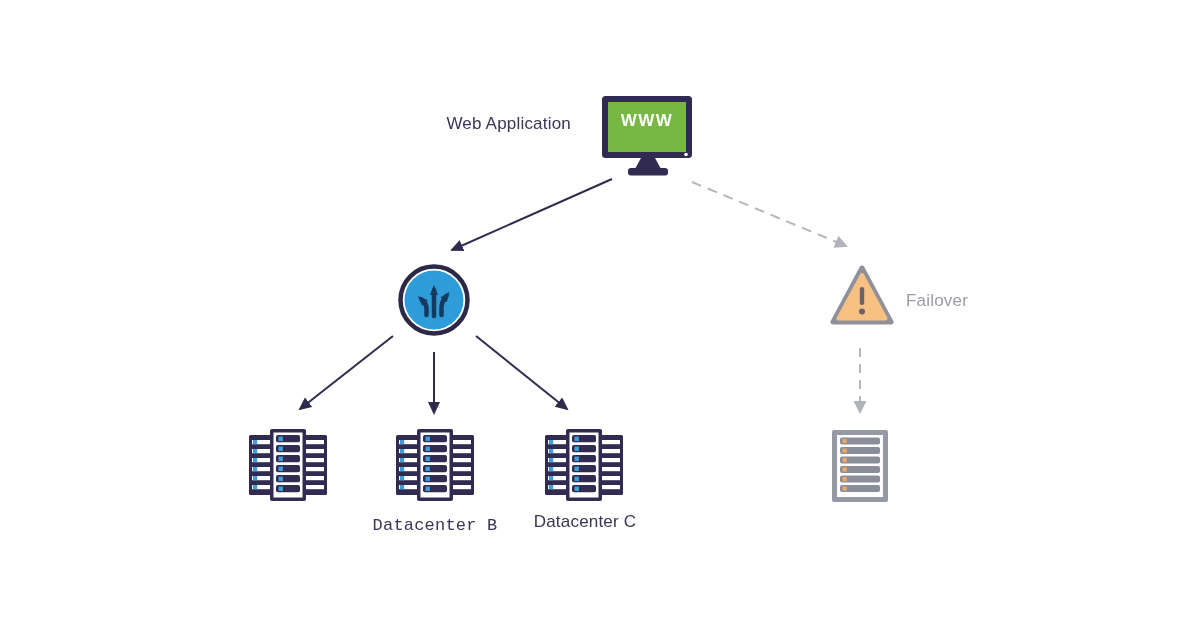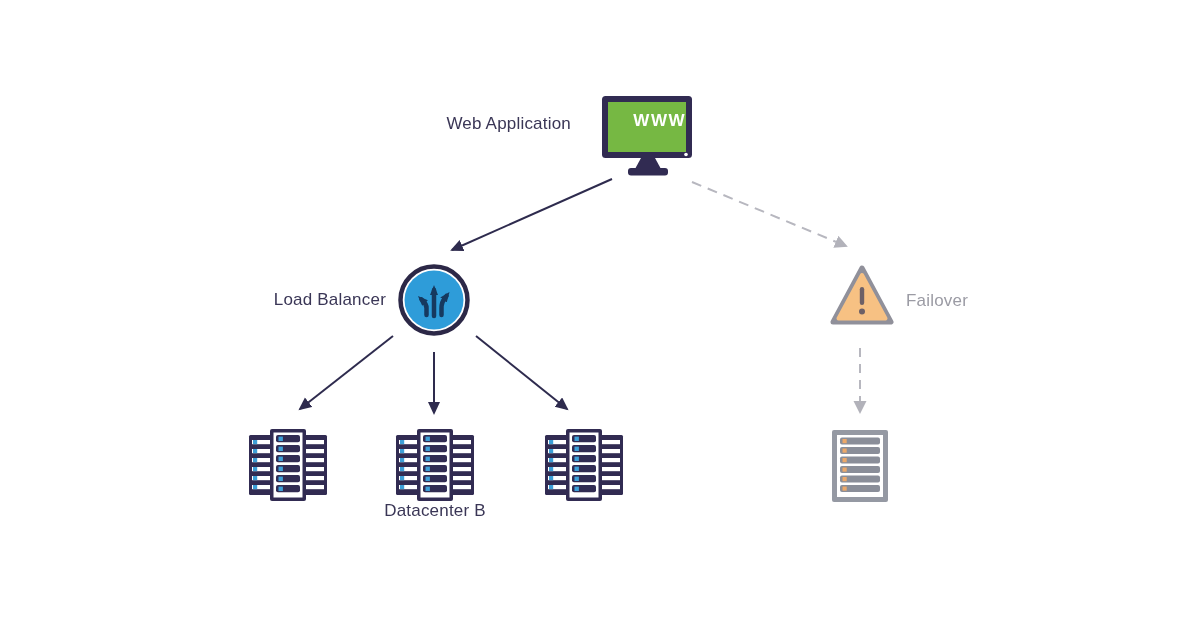--- a/index.html
+++ b/index.html
@@ -27,21 +27,21 @@
     color: #3a3656;
     white-space: nowrap;
   }
   .label.gray { color: #9b9ba4; text-align: right; }
   .label.right { text-align: right; }
   .label.center { text-align: center; }
   .screen-text {
     position: absolute;
     left: 608px; top: 111px;
     width: 78px;
-    text-align: right;
+    text-align: center;
     font-size: 17px;
     font-weight: bold;
     letter-spacing: 1.5px;
     color: #ffffff;
     text-transform: uppercase;
   }
 </style>
 </head>
 <body>
 
@@ -91,21 +91,20 @@
       <marker id="lb-head" markerUnits="userSpaceOnUse" markerWidth="12" markerHeight="12" refX="5" refY="4" orient="auto">
         <path d="M0,0 L10,4 L0,8 Z" fill="#16395f"></path>
       </marker>
     </defs>
     <circle cx="36" cy="36" r="33.5" fill="#ffffff" stroke="#2c2847" stroke-width="4.5"></circle>
     <circle cx="36" cy="36" r="29.5" fill="#2e9cd9"></circle>
     <path d="M36,52 L36,26" stroke="#16395f" stroke-width="4.5" fill="none" stroke-linecap="round" marker-end="url(#lb-head)"></path>
     <path d="M28.5,51 L28.5,44 Q28.5,40 25,37 L23.5,35.5" stroke="#16395f" stroke-width="4.5" fill="none" stroke-linecap="round" marker-end="url(#lb-head)"></path>
     <path d="M43.5,51 L43.5,44 Q43.5,38 47,34 L48.5,32" stroke="#16395f" stroke-width="4.5" fill="none" stroke-linecap="round" marker-end="url(#lb-head)"></path>
   </svg>
-  <div class="label right" style="left:206px; top:290px; width:180px;">Load Balancer</div>
 
   <svg class="node-icon" style="left:827px; top:262px;" width="70" height="70" viewBox="0 0 70 70">
     <polygon points="35,6 64,60 6,60" fill="#ffffff" stroke="#90909a" stroke-width="5" stroke-linejoin="round"></polygon>
     <polygon points="35,13 58.5,56.5 11.5,56.5" fill="#f7c183" stroke="#f7c183" stroke-width="4" stroke-linejoin="round"></polygon>
     <rect x="32.8" y="25" width="4.4" height="18" rx="2.2" fill="#6d6066"></rect>
     <circle cx="35" cy="49.5" r="3" fill="#6d6066"></circle>
   </svg>
   <div class="label gray" style="left:906px; top:291px;">Failover</div>
 
   <svg class="node-icon" style="left:244px; top:427px;" width="88" height="76" viewBox="0 0 88 76">
@@ -194,21 +193,21 @@
     </g>
     <g fill="#3d9fd8">
       <rect x="34.5" y="9.6" width="4.4" height="4.4"></rect>
         <rect x="34.5" y="19.6" width="4.4" height="4.4"></rect>
       <rect x="34.5" y="29.6" width="4.4" height="4.4"></rect>
         <rect x="34.5" y="39.6" width="4.4" height="4.4"></rect>
       <rect x="34.5" y="49.6" width="4.4" height="4.4"></rect>
         <rect x="34.5" y="59.6" width="4.4" height="4.4"></rect>
     </g>
   </svg>
-  <div class="label center" style="left:355px; top:501px; width:160px;">Datacenter B</div>
+  <div class="label center" style="left:355px; top:516px; width:160px;font-family:Liberation Mono, monospace;">Datacenter B</div>
 
   <svg class="node-icon" style="left:540px; top:427px;" width="88" height="76" viewBox="0 0 88 76">
     <rect x="5" y="8" width="25" height="60" rx="1.5" fill="#312b52"></rect>
     <g fill="#ffffff">
       <rect x="8" y="13" width="19" height="4.2"></rect>
         <rect x="8" y="22" width="19" height="4.2"></rect>
       <rect x="8" y="31" width="19" height="4.2"></rect>
         <rect x="8" y="40" width="19" height="4.2"></rect>
       <rect x="8" y="49" width="19" height="4.2"></rect>
         <rect x="8" y="58" width="19" height="4.2"></rect>
@@ -242,20 +241,21 @@
     </g>
     <g fill="#3d9fd8">
       <rect x="34.5" y="9.6" width="4.4" height="4.4"></rect>
         <rect x="34.5" y="19.6" width="4.4" height="4.4"></rect>
       <rect x="34.5" y="29.6" width="4.4" height="4.4"></rect>
         <rect x="34.5" y="39.6" width="4.4" height="4.4"></rect>
       <rect x="34.5" y="49.6" width="4.4" height="4.4"></rect>
         <rect x="34.5" y="59.6" width="4.4" height="4.4"></rect>
     </g>
   </svg>
+  <div class="label center" style="left:505px; top:512px; width:160px;">Datacenter C</div>
 
   <svg class="node-icon" style="left:832px; top:430px;" width="56" height="72" viewBox="0 0 56 72">
     <rect x="0" y="0" width="56" height="72" rx="2" fill="#9599a3"></rect>
     <rect x="5" y="5" width="46" height="62" fill="#ffffff"></rect>
     <g fill="#8a8e99">
       <rect x="8" y="7.5" width="40" height="7" rx="2"></rect>
         <rect x="8" y="17" width="40" height="7" rx="2"></rect>
       <rect x="8" y="26.5" width="40" height="7" rx="2"></rect>
         <rect x="8" y="36" width="40" height="7" rx="2"></rect>
       <rect x="8" y="45.5" width="40" height="7" rx="2"></rect>

